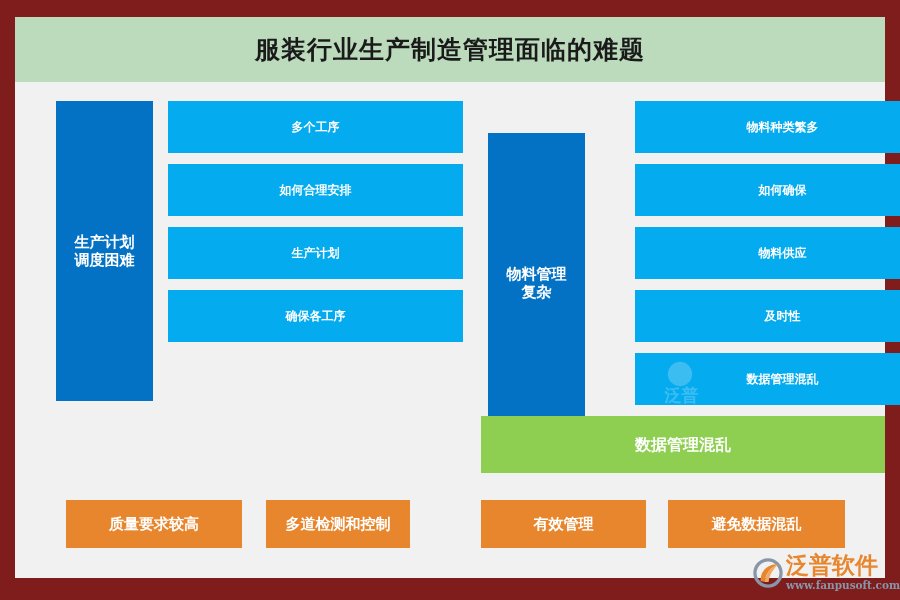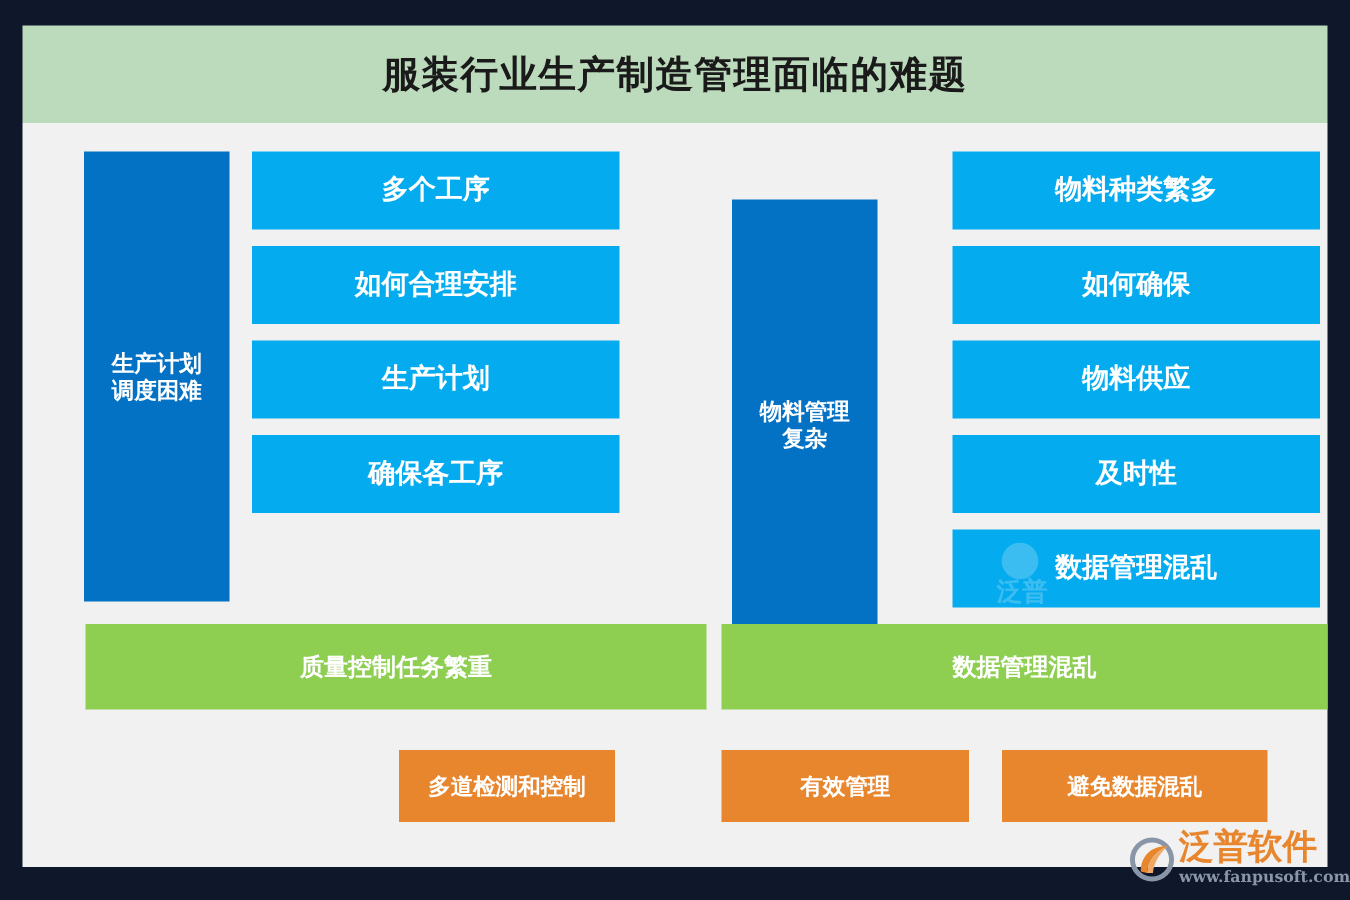--- a/index.html
+++ b/index.html
@@ -6,21 +6,21 @@
   * { box-sizing: border-box; margin: 0; padding: 0; }
   html, body {
     width: 900px; height: 600px;
     background: #ffffff;
     font-family: "DejaVu Sans", "Liberation Sans", sans-serif;
     overflow: hidden;
   }
   .page {
     position: relative;
     width: 900px; height: 600px;
-    background: #0f172a;
+    background: #7f1d1d;
   }
 
   
   .title-banner {
     position: absolute;
     left: 15px; top: 17px;
     width: 870px; height: 65px;
     background: #bcdbbc;
     display: flex; align-items: center; justify-content: center;
   }
@@ -58,22 +58,22 @@
     font-size: 15px;
     width: 97px;
     top: 19px;
     height: 300px;
   }
   .cat-panel.left  { left: 41px; }
   .cat-panel.right { left: 473px; margin-top: 32px; }
 
   .item-box {
     background: #04abee;
-    font-size: 18px;
-    width: 245px;
+    font-size: 12px;
+    width: 295px;
     height: 52px;
   }
   .item-box.left  { left: 153px; }
   .item-box.right { left: 585px; margin-left: 35px; }
 
   .green-bar {
     background: #8ecf52;
     font-size: 16px;
     height: 57px;
     top: 334px;
@@ -146,22 +146,22 @@
         <div>生产计划</div>
         <div>调度困难</div>
       </div>
     </div>
 
     <div class="blk item-box left" style="top:19px">多个工序</div>
     <div class="blk item-box left" style="top:82px">如何合理安排</div>
     <div class="blk item-box left" style="top:145px">生产计划</div>
     <div class="blk item-box left" style="top:208px">确保各工序</div>
 
-    <div class="blk green-bar left">质量控制任务繁重</div>
-
+
+    <div class="blk orange-box ob0">质量要求较高</div>
     <div class="blk orange-box ob1">多道检测和控制</div>
 
     <div class="blk cat-panel right">
       <div>
         <div>物料管理</div>
         <div>复杂</div>
       </div>
     </div>
 
     <div class="blk item-box right" style="top:19px">物料种类繁多</div>

